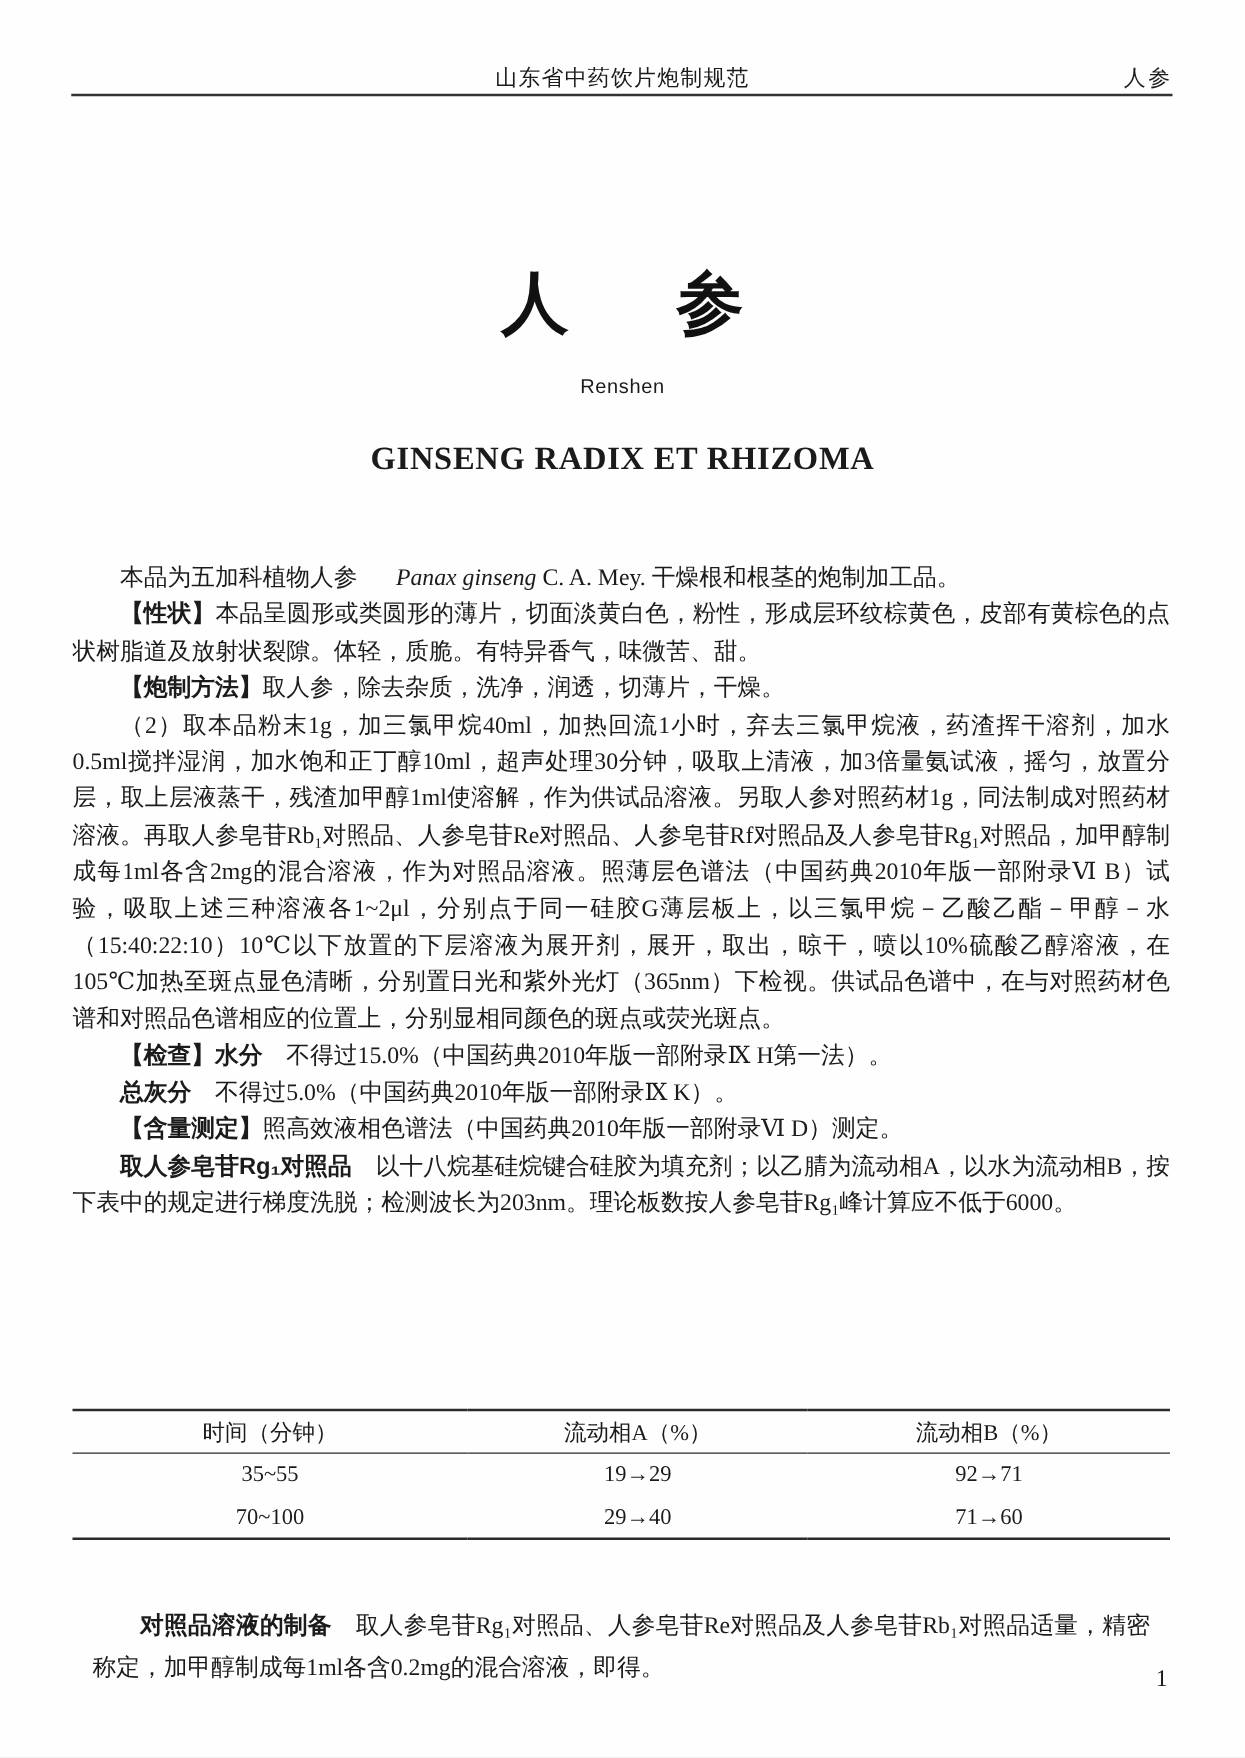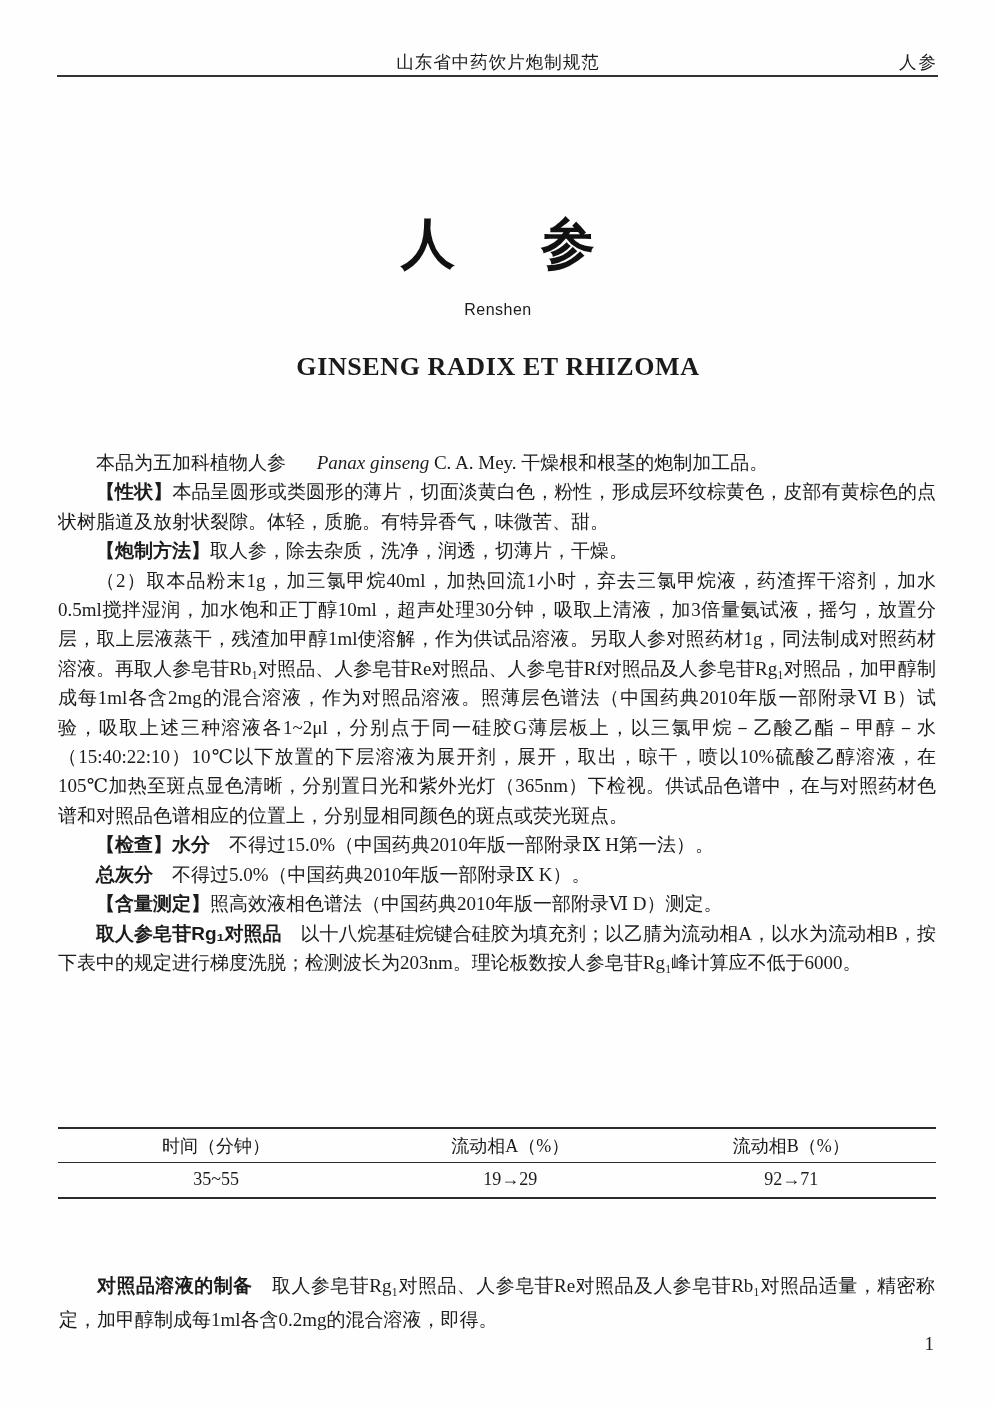--- a/index.html
+++ b/index.html
@@ -31,21 +31,21 @@
   .table-wrap{position:absolute;top:1086px;left:58px;width:878px;margin-top:41px;}
   table{width:100%;border-collapse:collapse;table-layout:fixed;font-size:18px;
         border-top:2.2px solid #2b2b2b;border-bottom:2.6px solid #2b2b2b;}
   col.c1{width:36%;} col.c2{width:31%;} col.c3{width:33%;}
   thead th{font-weight:400;height:33px;border-bottom:1.6px solid #2b2b2b;
         text-align:center;vertical-align:middle;padding:0;}
   tbody td{height:33.5px;text-align:center;vertical-align:middle;padding:0;}
   
   .closing{position:absolute;top:1268px;left:58px;width:878px;
         font-size:19px;line-height:34px;text-align:justify;}
-  .closing p{margin:1px;text-indent:2em;}
+  .closing p{margin:16px;text-indent:2em;}
   
   .pageno{position:absolute;top:1333px;right:62px;font-size:19px;}
 </style>
 </head>
 <body>
 
 <div class="page">
 
   <div class="hdr">
     <span class="hdr-center">山东省中药饮片炮制规范</span>
@@ -86,20 +86,25 @@
           <th>流动相A（%）</th>
           <th>流动相B（%）</th>
         </tr>
       </thead>
       <tbody>
         <tr>
           <td>35~55</td>
           <td>19→29</td>
           <td>92→71</td>
         </tr>
+        <tr>
+          <td>70~100</td>
+          <td>29→40</td>
+          <td>71→60</td>
+        </tr>
       </tbody>
     </table>
   </div>
 
   <div class="closing">
     <p><span class="sec">对照品溶液的制备</span><span>　取人参皂苷Rg₁对照品、人参皂苷Re对照品及人参皂苷Rb₁对照品适量，精密称定，加甲醇制成每1ml各含0.2mg的混合溶液，即得。</span></p>
   </div>
 
   <div class="pageno">1</div>
 

